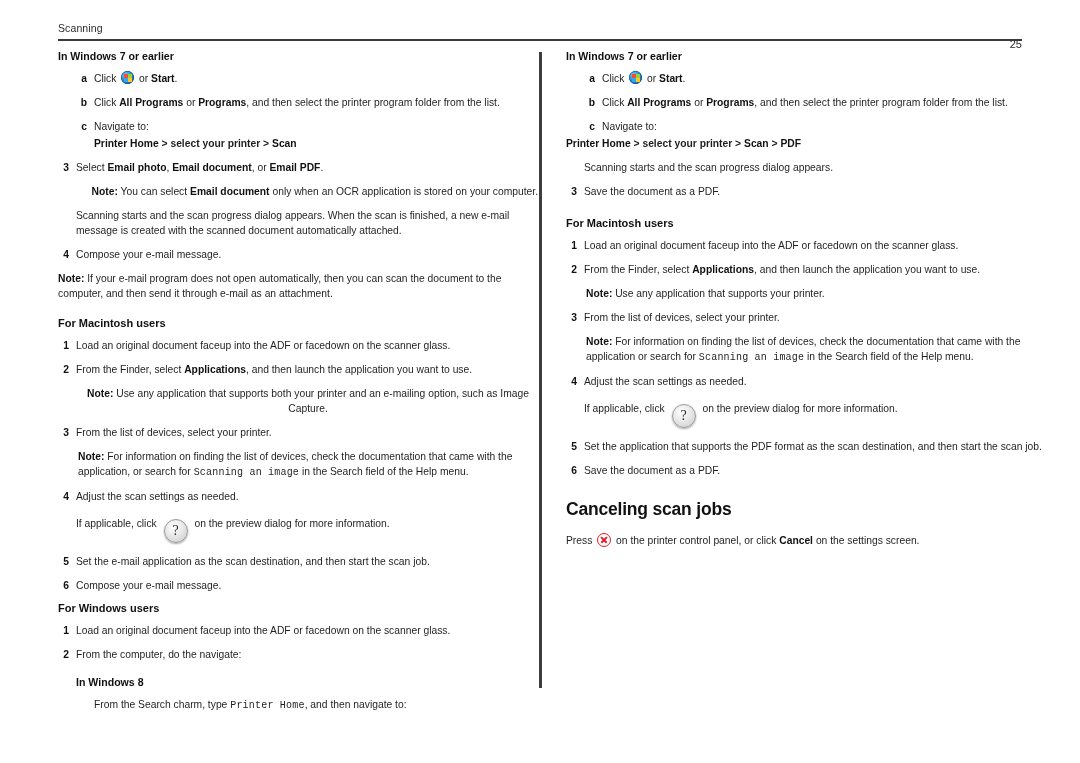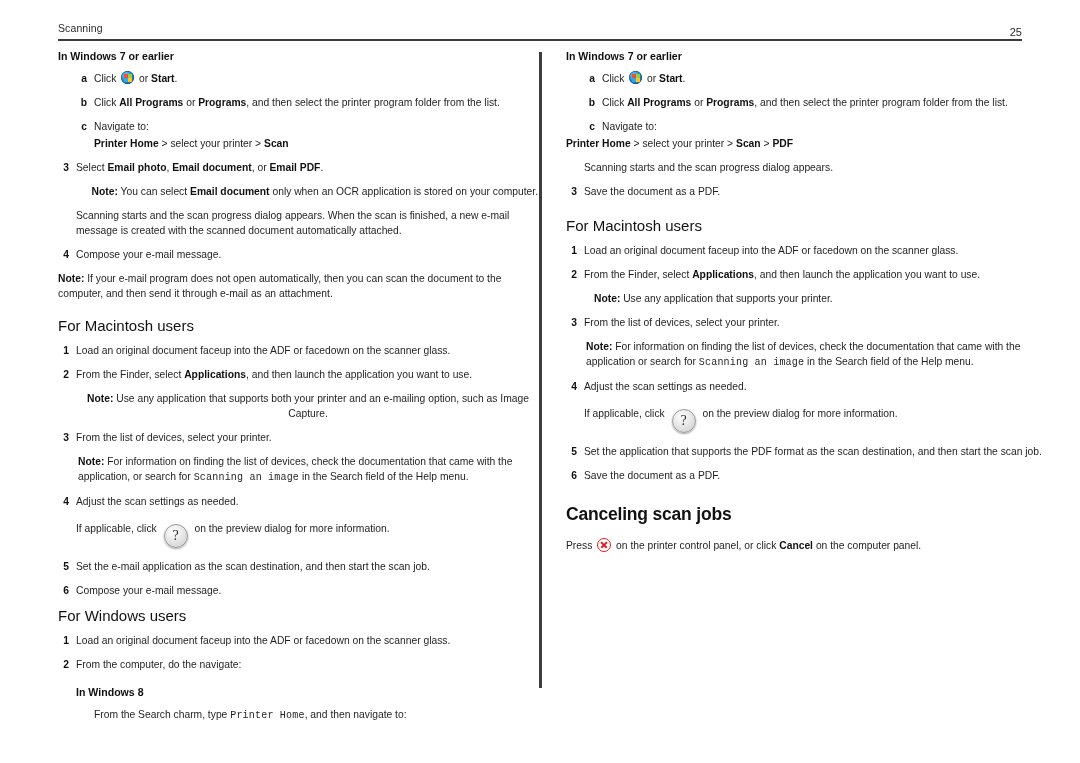--- a/index.html
+++ b/index.html
@@ -26,21 +26,21 @@
     position: absolute;
     left: 0;
     top: 0;
     font-size: 10.5px;
     color: #2b2b2b;
     letter-spacing: .1px;
   }
   #header-pageno {
     position: absolute;
     right: 0;
-    top: 4px;
+    top: 16px;
     font-size: 11px;
     color: #2b2b2b;
   }
   #header-rule {
     position: absolute;
     left: 0;
     top: 17px;
     width: 964px;
     height: 1.5px;
     background: #3a3a3a;
@@ -67,22 +67,22 @@
 
   
   .h1 {
     font-size: 17.5px;
     font-weight: bold;
     color: #111;
     margin: 21px 0 13px 0;
     letter-spacing: -.2px;
   }
   .h2 {
-    font-size: 15px;
-    font-weight: normal;
+    font-size: 11px;
+    font-weight: bold;
     color: #111;
     margin: 0 0 9px 0;
   }
   .h3 {
     font-size: 10.6px;
     font-weight: bold;
     color: #111;
     margin: 0 0 9px 0;
   }
   .para {
@@ -115,21 +115,21 @@
   .indent-1 { margin-left: 18px; }
   .indent-2 { margin-left: 36px; }
 
   b, .b { font-weight: bold; color: #111; }
   .mono {
     font-family: "Liberation Mono", "DejaVu Sans Mono", monospace;
     font-weight: normal;
     font-size: 10px;
     letter-spacing: .2px;
   }
-  .crumb-sep { font-weight: normal; }
+  .crumb-sep { font-weight: bold; }
 
   
   .icon-inline {
     display: inline-block;
     vertical-align: -3px;
     margin: 0 2px;
   }
   .win-orb {
     width: 13px;
     height: 13px;
@@ -375,21 +375,21 @@
     <span class="marker num">1</span>
     <span class="row-body">Load an original document faceup into the ADF or facedown on the scanner glass.</span>
   </div>
 
   <div class="row">
     <span class="marker num">2</span>
     <span class="row-body"><span>From the Finder, select</span>
       <b>Applications</b><span>, and then launch the application you want to use.</span></span>
   </div>
 
-  <div class="para" style="margin-left:28px;">
+  <div class="para" style="margin-left:20px;">
     <b>Note:</b>
     <span>Use any application that supports your printer.</span>
   </div>
 
   <div class="row">
     <span class="marker num">3</span>
     <span class="row-body">From the list of devices, select your printer.</span>
   </div>
 
   <div class="para" style="margin-left:20px;">
@@ -420,16 +420,16 @@
     <span class="row-body">Save the document as a PDF.</span>
   </div>
 
   <div class="h1">Canceling scan jobs</div>
 
   <div class="para">
     <span>Press</span>
     <span class="cancel-x icon-inline"></span>
     <span>on the printer control panel, or click</span>
     <b>Cancel</b>
-    <span>on the computer panel.</span>
+    <span>on the settings screen.</span>
   </div>
 
 </div>
 
 </body></html>

